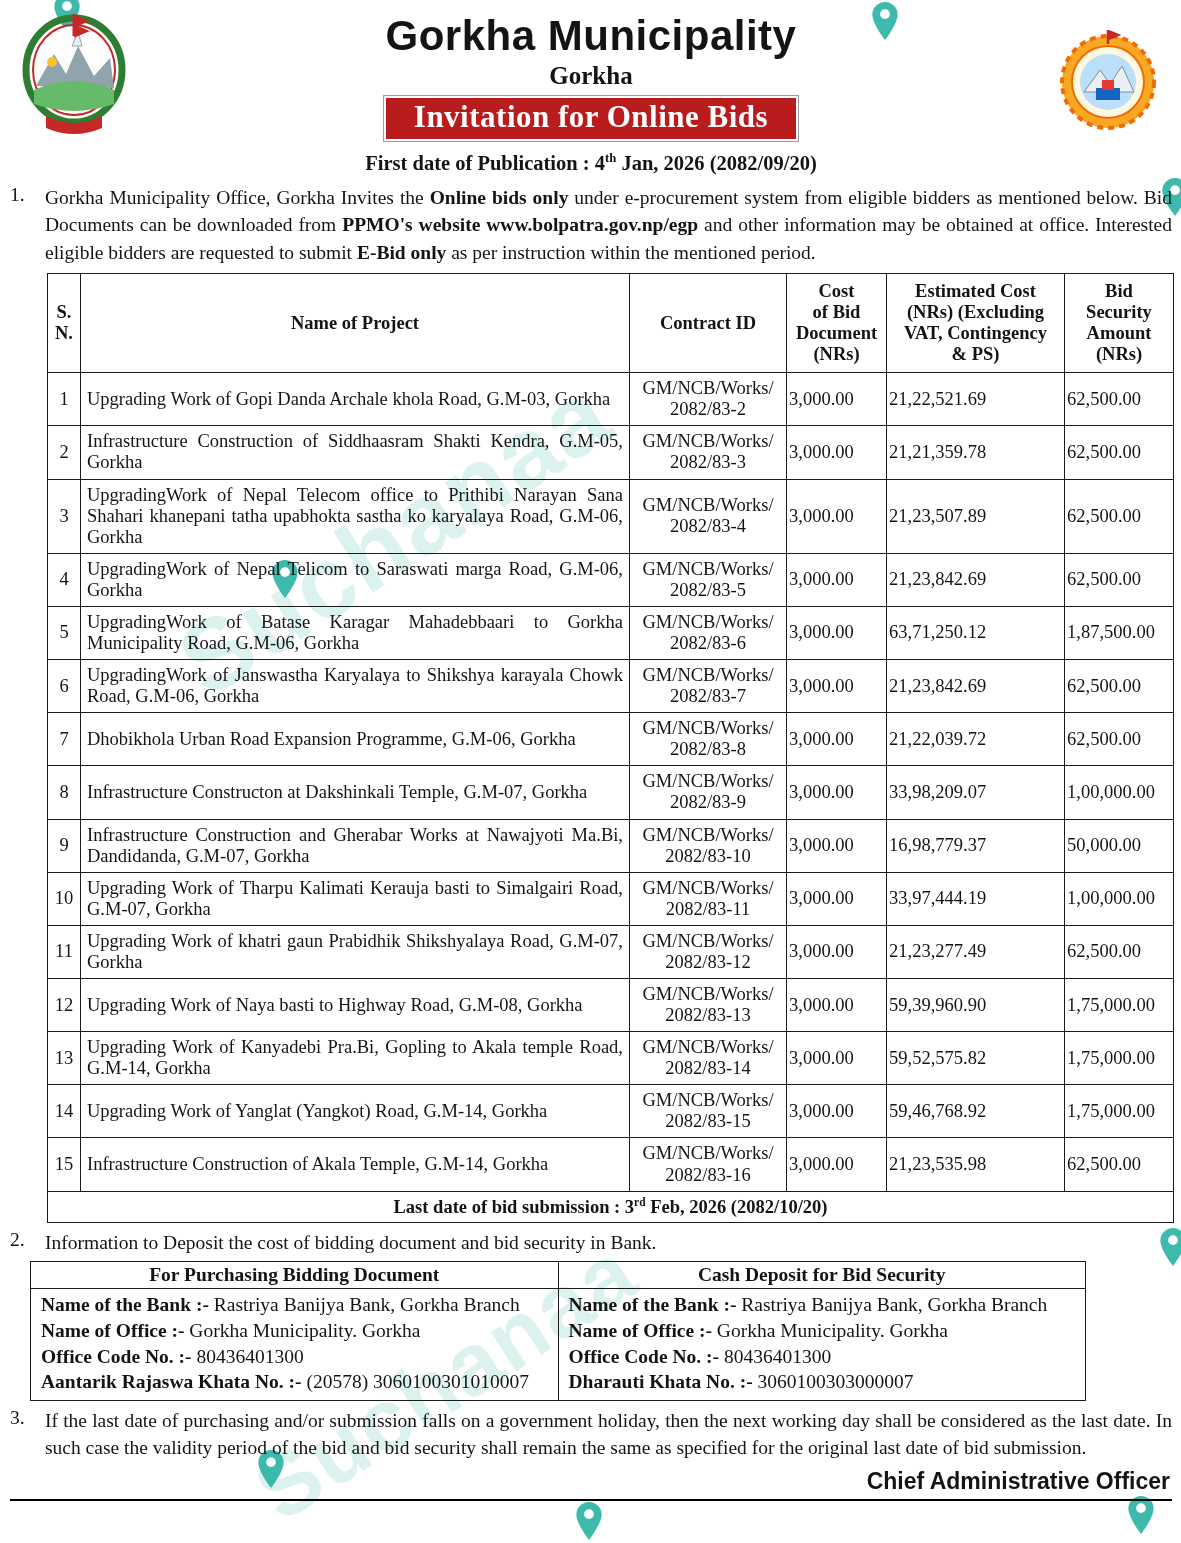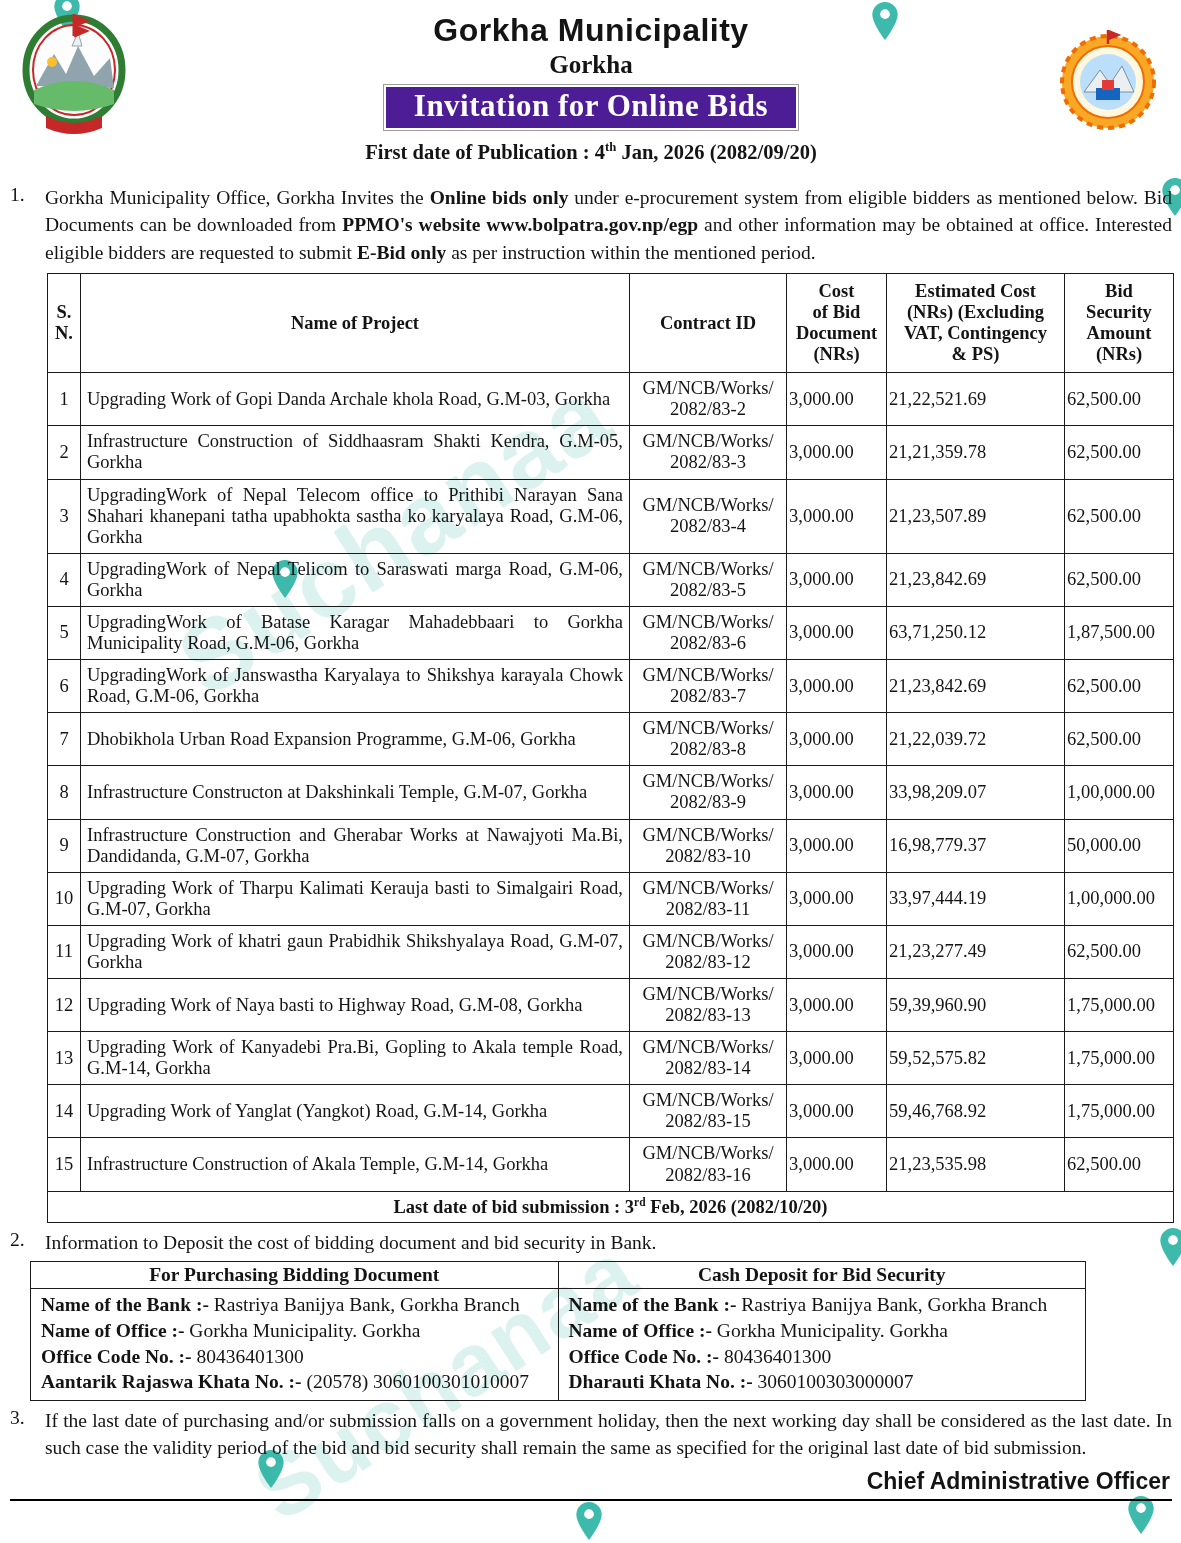--- a/index.html
+++ b/index.html
@@ -21,26 +21,26 @@
   .wm-1 { left:150px; top:480px; font-size:100px; }
   .wm-2 { left:230px; top:1330px; font-size:88px; }
   .pin { position:absolute; width:26px; height:38px; opacity:0.9; }
 
   
   .hdr { position:relative; text-align:center; min-height:172px; }
   .emblem-left  { position:absolute; left:12px; top:2px; width:104px; height:128px; }
   .emblem-right { position:absolute; right:8px; top:16px; width:112px; height:112px; }
   .title {
     font-family:"Liberation Sans","DejaVu Sans",sans-serif;
-    font-size:32px; font-weight:bold; letter-spacing:0.5px; padding-top:6px;
+    font-size:42px; font-weight:bold; letter-spacing:0.5px; padding-top:6px;
   }
   .subtitle { font-size:25px; font-weight:bold; margin-top:2px; }
   .banner-wrap { margin-top:8px; }
   .banner {
-    display:inline-block; background:#4c1d95; color:#ffffff;
+    display:inline-block; background:#b91c1c; color:#ffffff;
     font-size:31px; font-weight:bold; padding:1px 28px 4px; letter-spacing:0.5px;
     box-shadow:0 0 0 2px #ffffff, 0 0 0 3px #9c9c9c;
   }
   .pubdate { margin-top:12px; font-size:20.5px; font-weight:bold; }
   sup { font-size:0.62em; }
 
   
   .numbered { display:flex; margin-top:6px; }
   .num { flex:0 0 35px; font-size:19.5px; padding-top:0; }
   .ntext { flex:1; font-size:19.5px; line-height:1.4; text-align:justify; }

